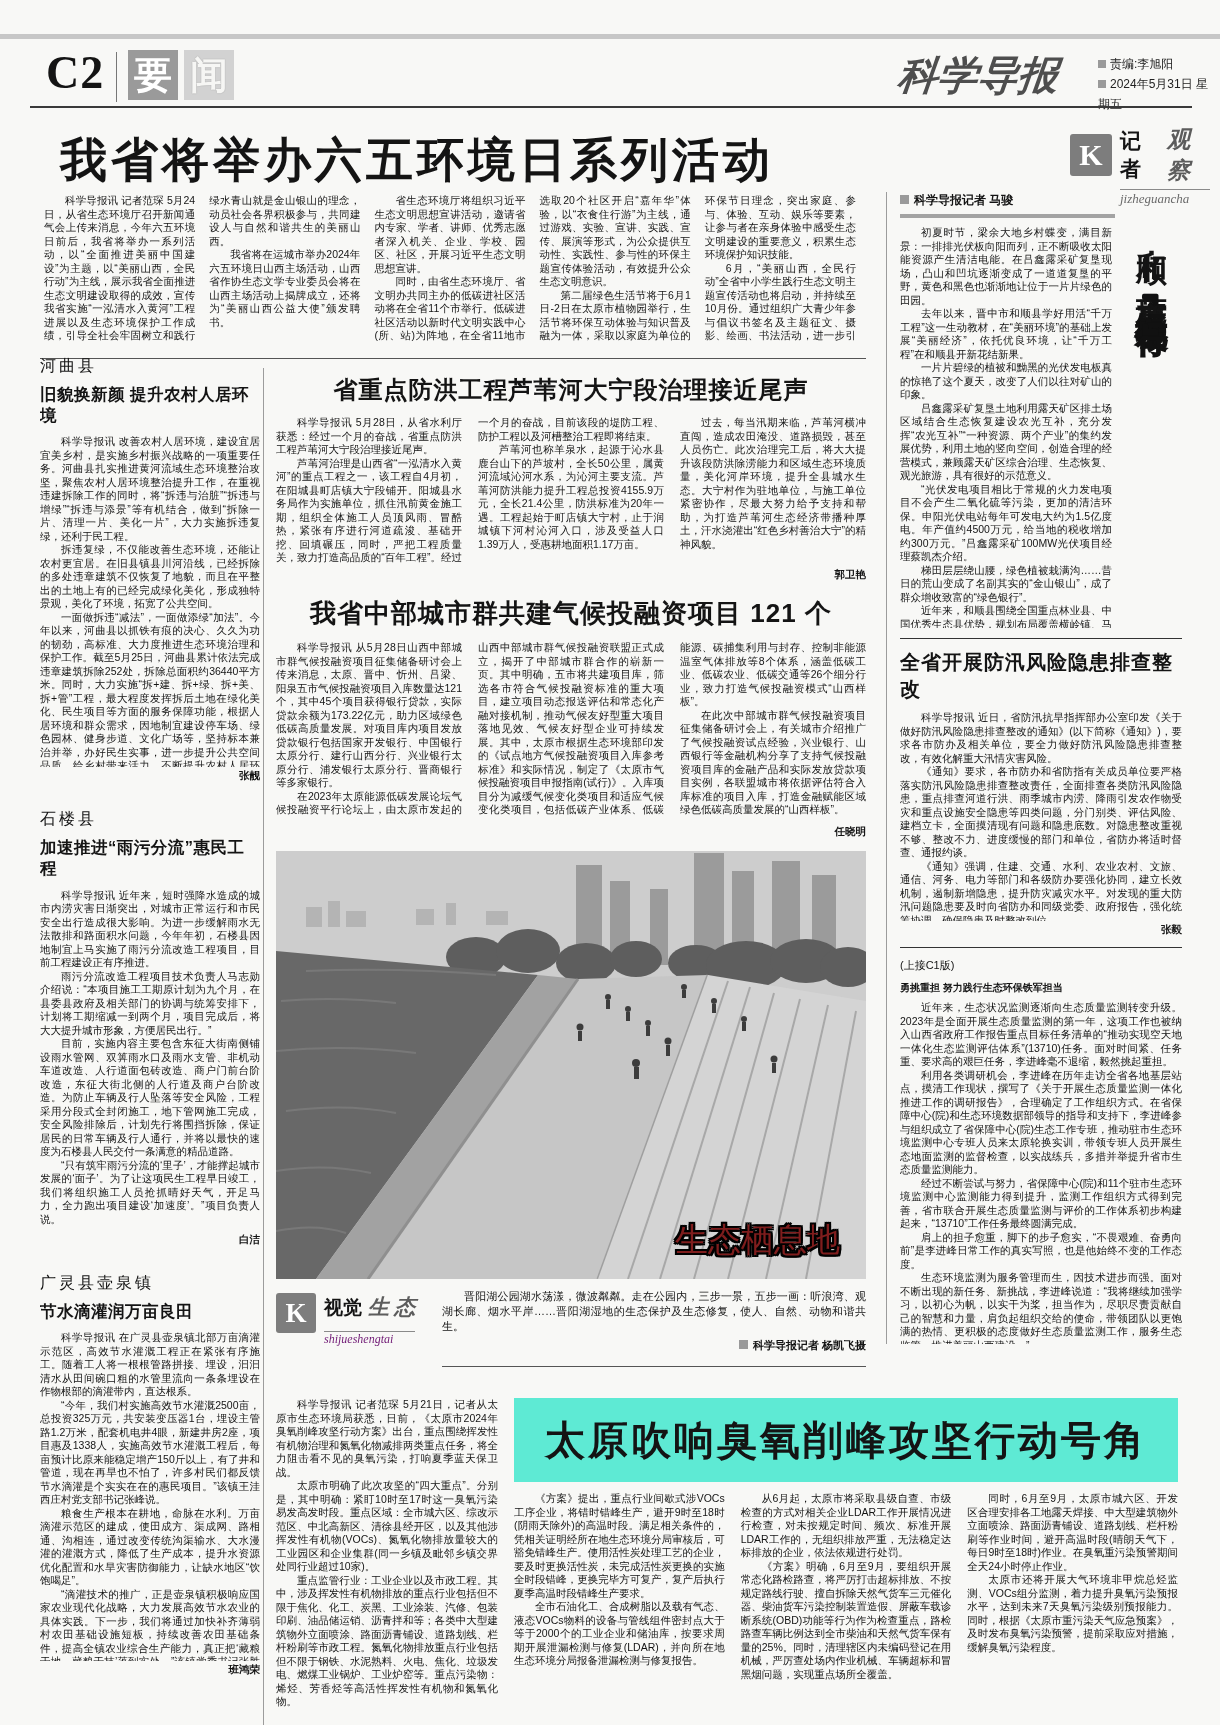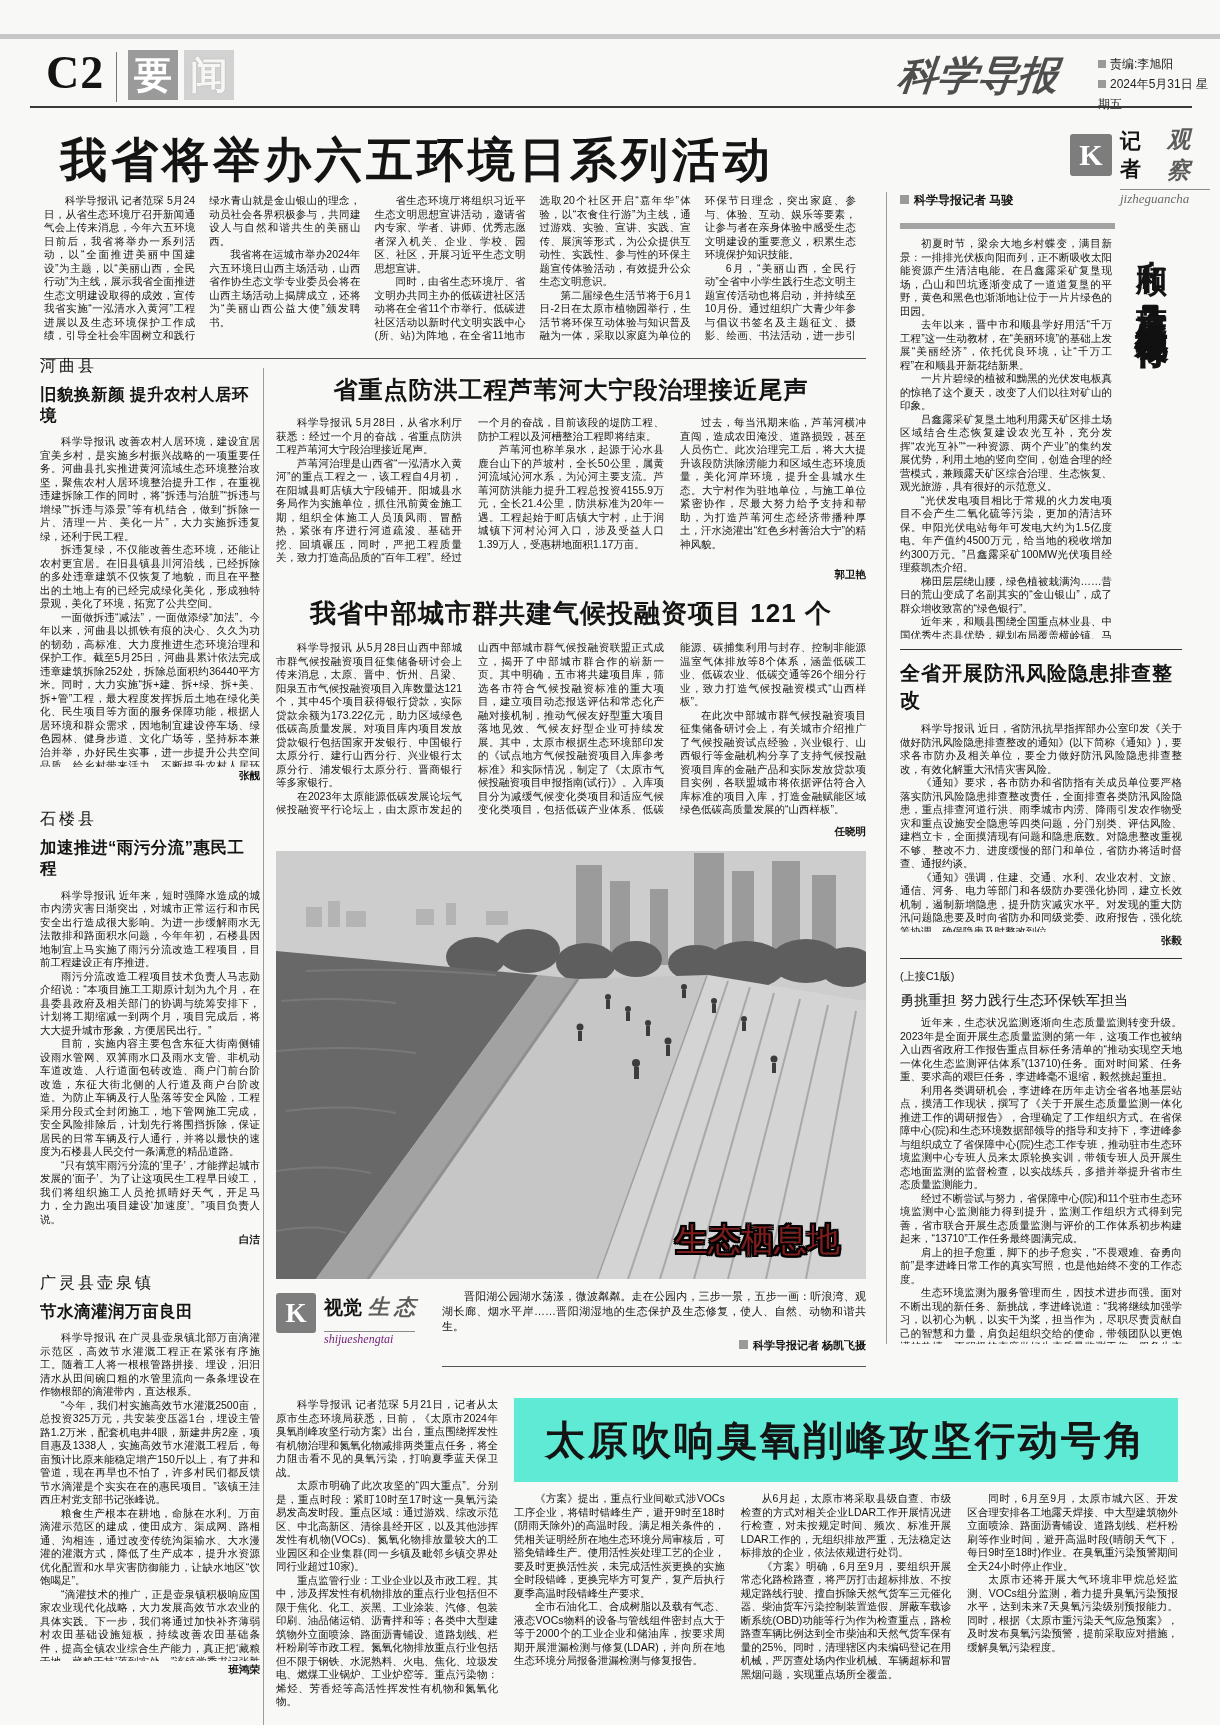--- a/index.html
+++ b/index.html
@@ -39,32 +39,32 @@
   .cols3{column-count:3;column-gap:16px;}
   .sign{text-align:right;font-weight:bold;font-size:10.5px;margin-top:2px;}
   
   .lead{top:194px;left:44px;width:812px;height:158px;overflow:hidden;}
   .lead-rule{top:358px;left:40px;width:826px;height:1px;background:#555;}
   
   .vrule{width:1px;background:#9c9c9c;}
   .vr1{left:886px;top:192px;height:1152px;}
   .vr2{left:263px;top:368px;height:1357px;}
   .sidebar{left:900px;top:192px;width:282px;height:1152px;overflow:hidden;}
-  .sb-byline{font-size:12px;font-weight:bold;border-bottom:6px solid #a3a3a3;
-             padding-bottom:14px;margin-bottom:8px;width:215px;}
+  .sb-byline{font-size:12px;font-weight:bold;border-bottom:4px solid #a3a3a3;
+             padding-bottom:5px;margin-bottom:8px;width:215px;}
   .sb-byline .sq,.credit .sq{display:inline-block;width:9px;height:9px;background:#9a9a9a;margin-right:5px;}
   .heshun-body{height:402px;overflow:hidden;}
   .vtitle{float:right;width:62px;height:392px;writing-mode:vertical-rl;text-orientation:upright;
           font-size:31px;font-weight:900;letter-spacing:4px;line-height:62px;margin-left:8px;text-align:justify;}
   .vtitle .outline{color:#fff;-webkit-text-stroke:1.6px #111;text-shadow:0 0 1px #111;}
   .sb-div{border-top:1.5px solid #333;margin:10px 0;}
   .sb-headline{font-size:20px;font-weight:900;letter-spacing:1px;margin:2px 0 8px 0;}
   .fangxun-body{height:210px;overflow:hidden;}
   .c1-note{font-size:11px;margin-bottom:8px;}
-  .c1-subhead{font-size:14px;font-weight:400;margin-bottom:6px;}
+  .c1-subhead{font-size:10px;font-weight:700;margin-bottom:6px;}
   .c1-body{height:352px;overflow:hidden;}
   
   .leftcol{left:40px;top:356px;width:220px;height:1350px;overflow:hidden;}
   .county{margin-bottom:26px;}
   .kicker{font-size:16px;letter-spacing:3px;margin-bottom:7px;}
   .county-headline{font-size:16.5px;font-weight:900;line-height:1.25;margin-bottom:10px;letter-spacing:.5px;}
   .county .body{overflow:hidden;}
   .hequ-body{height:332px;} .shilou-body{height:342px;} .guangling-body{height:330px;}
   
   .center{left:276px;top:368px;width:590px;}
@@ -327,21 +327,21 @@
     <div class="cap-text body">
       <p style="font-size:11px;line-height:15px;">晋阳湖公园湖水荡漾，微波粼粼。走在公园内，三步一景，五步一画：听浪湾、观湖长廊、烟水平岸……晋阳湖湿地的生态保护及生态修复，使人、自然、动物和谐共生。</p>
       <div class="credit"><span class="sq"></span><span>科学导报记者 杨凯飞摄</span></div>
     </div>
   </div>
 </section>
 
 <section class="abs bottom">
   <div class="ty-intro body">
       <p>科学导报讯 记者范琛 5月21日，记者从太原市生态环境局获悉，日前，《太原市2024年臭氧削峰攻坚行动方案》出台，重点围绕挥发性有机物治理和氮氧化物减排两类重点任务，将全力阻击看不见的臭氧污染，打响夏季蓝天保卫战。</p>
-      <p>太原市明确了此次攻坚的“四大重点”。分别是，重点时段：紧盯10时至17时这一臭氧污染易发高发时段。重点区域：通过游戏、综改示范区、中北高新区、清徐县经开区，以及其他涉挥发性有机物(VOCs)、氮氧化物排放量较大的工业园区和企业集群(同一乡镇及毗邻乡镇交界处同行业超过10家)。</p>
+      <p>太原市明确了此次攻坚的“四大重点”。分别是，其中明确：紧盯10时至17时这一臭氧污染易发高发时段。重点区域：全市城六区、综改示范区、中北高新区、清徐县经开区，以及其他涉挥发性有机物(VOCs)、氮氧化物排放量较大的工业园区和企业集群(同一乡镇及毗邻乡镇交界处同行业超过10家)。</p>
       <p>重点监管行业：工业企业以及市政工程。其中，涉及挥发性有机物排放的重点行业包括但不限于焦化、化工、炭黑、工业涂装、汽修、包装印刷、油品储运销、沥青拌和等；各类中大型建筑物外立面喷涂、路面沥青铺设、道路划线、栏杆粉刷等市政工程。氮氧化物排放重点行业包括但不限于钢铁、水泥熟料、火电、焦化、垃圾发电、燃煤工业锅炉、工业炉窑等。重点污染物：烯烃、芳香烃等高活性挥发性有机物和氮氧化物。</p>
     </div>
   <div class="ty-right">
     <div class="ty-headbox">太原吹响臭氧削峰攻坚行动号角</div>
     <div class="ty-body body cols3">
         <p>《方案》提出，重点行业间歇式涉VOCs工序企业，将错时错峰生产，避开9时至18时(阴雨天除外)的高温时段。满足相关条件的，凭相关证明经所在地生态环境分局审核后，可豁免错峰生产。使用活性炭处理工艺的企业，要及时更换活性炭，未完成活性炭更换的实施全时段错峰，更换完毕方可复产，复产后执行夏季高温时段错峰生产要求。</p>
         <p>全市石油化工、合成树脂以及载有气态、液态VOCs物料的设备与管线组件密封点大于等于2000个的工业企业和储油库，按要求周期开展泄漏检测与修复(LDAR)，并向所在地生态环境分局报备泄漏检测与修复报告。</p>
         <p>从6月起，太原市将采取县级自查、市级检查的方式对相关企业LDAR工作开展情况进行检查，对未按规定时间、频次、标准开展LDAR工作的，无组织排放严重，无法稳定达标排放的企业，依法依规进行处罚。</p>
         <p>《方案》明确，6月至9月，要组织开展常态化路检路查，将严厉打击超标排放、不按规定路线行驶、擅自拆除天然气货车三元催化器、柴油货车污染控制装置造假、屏蔽车载诊断系统(OBD)功能等行为作为检查重点，路检路查车辆比例达到全市柴油和天然气货车保有量的25%。同时，清理辖区内未编码登记在用机械，严厉查处场内作业机械、车辆超标和冒黑烟问题，实现重点场所全覆盖。</p>
         <p>同时，6月至9月，太原市城六区、开发区合理安排各工地露天焊接、中大型建筑物外立面喷涂、路面沥青铺设、道路划线、栏杆粉刷等作业时间，避开高温时段(晴朗天气下，每日9时至18时)作业。在臭氧重污染预警期间全天24小时停止作业。</p>

